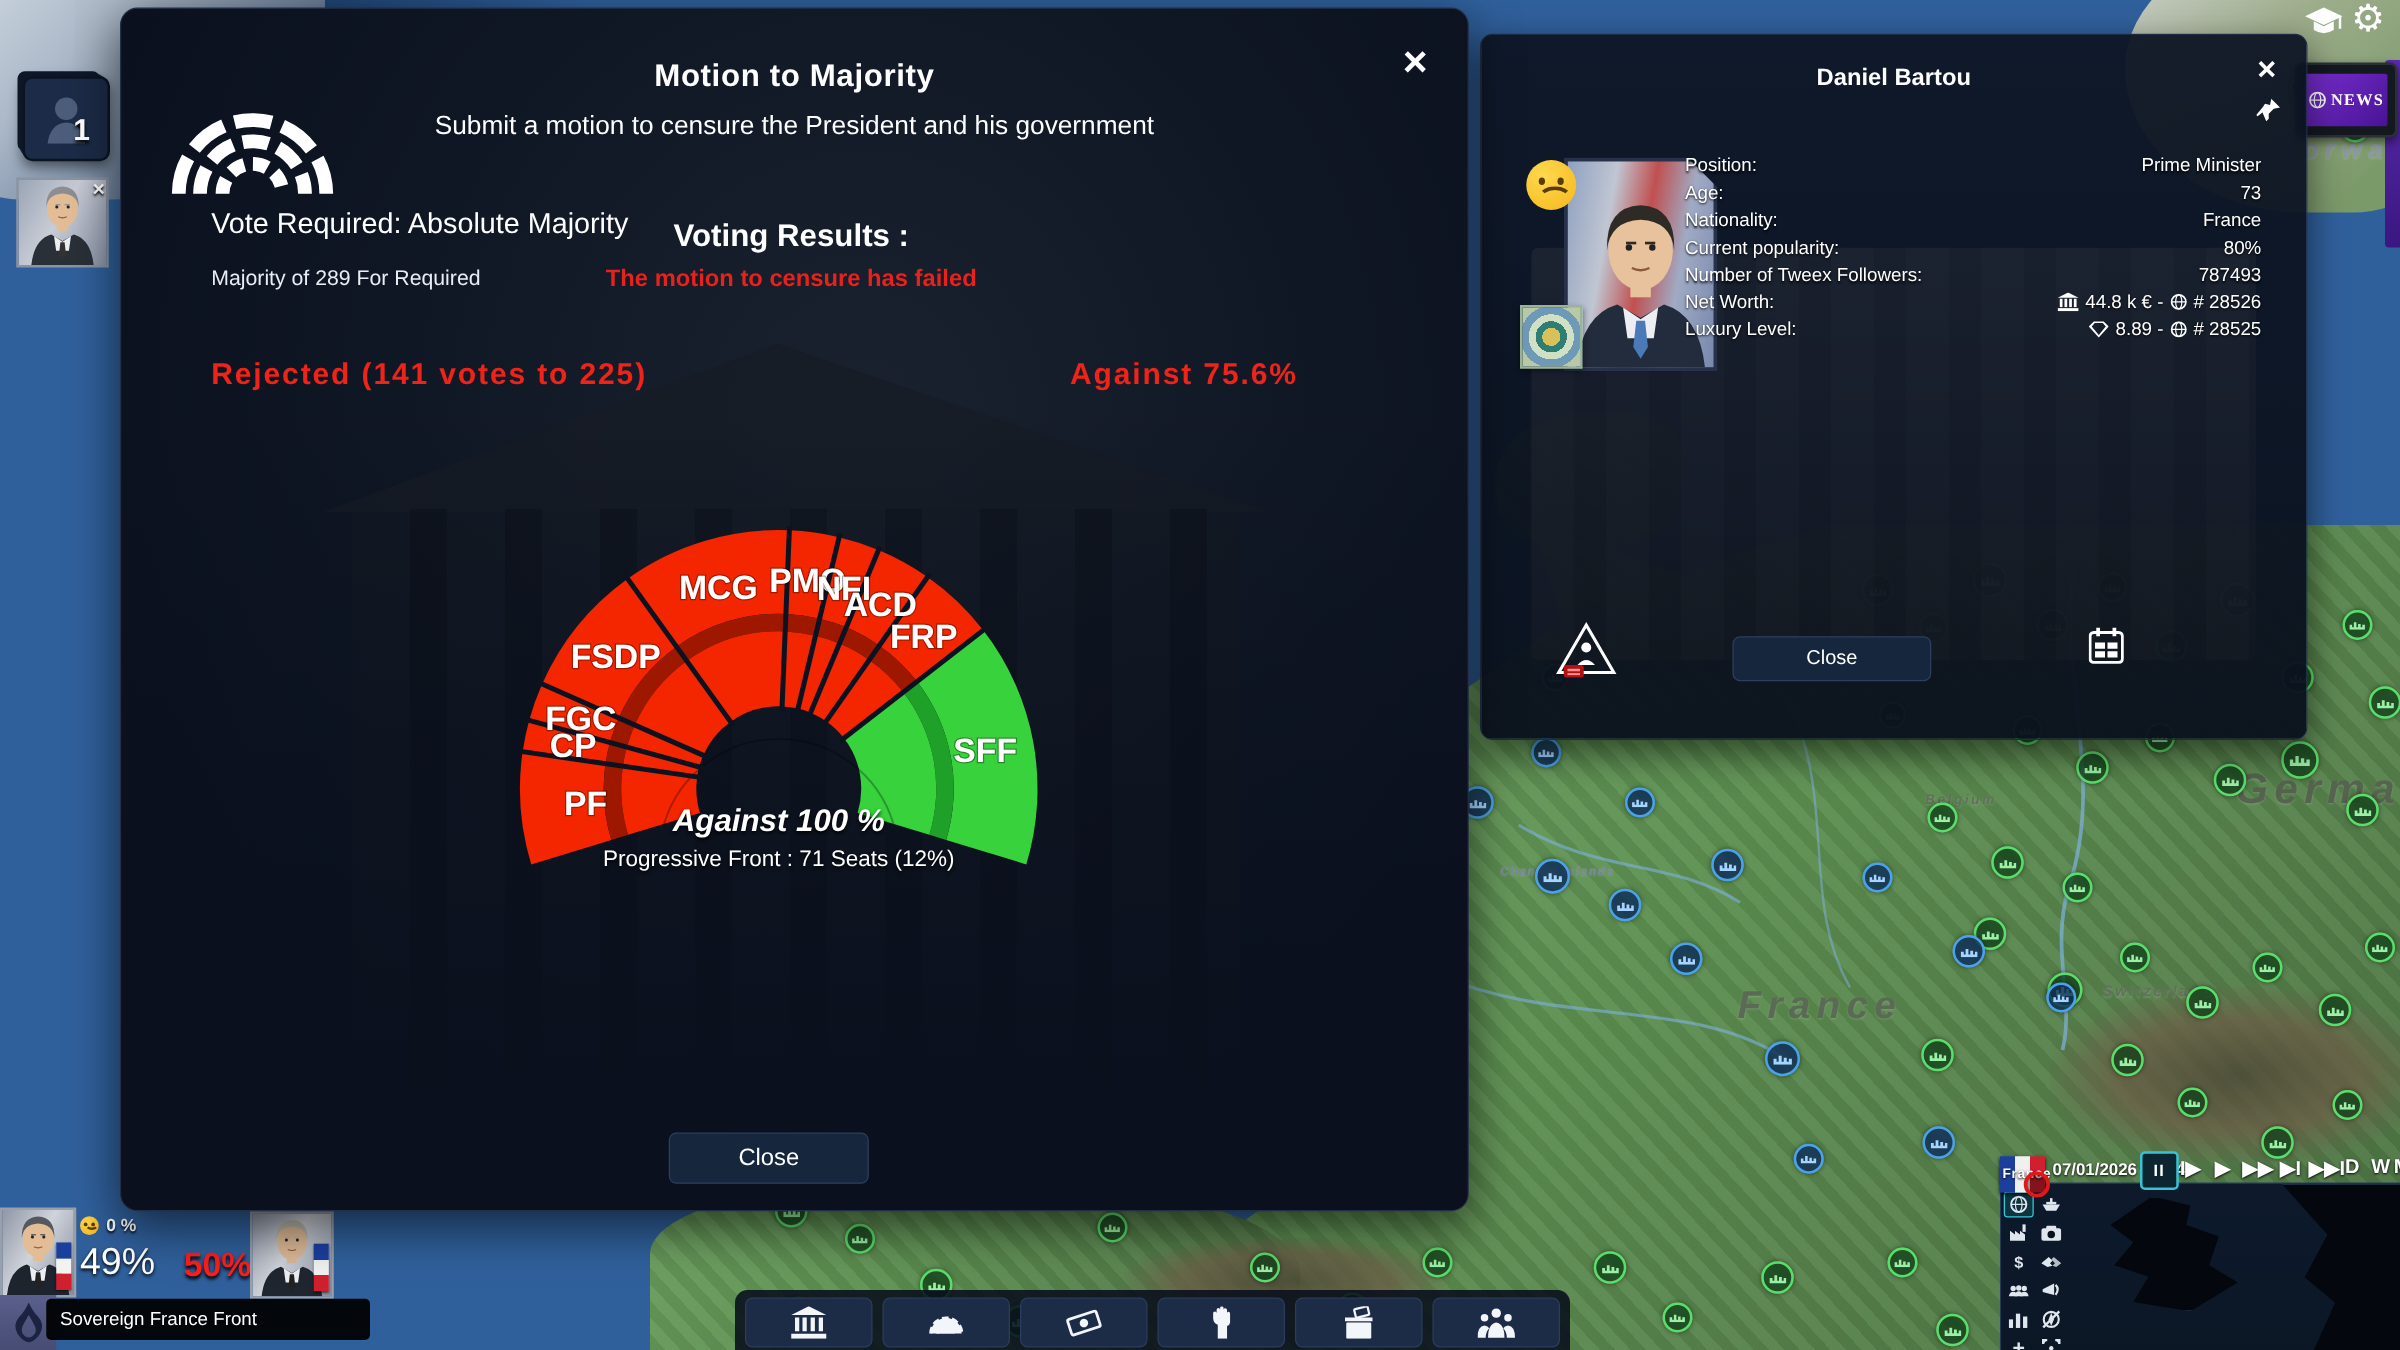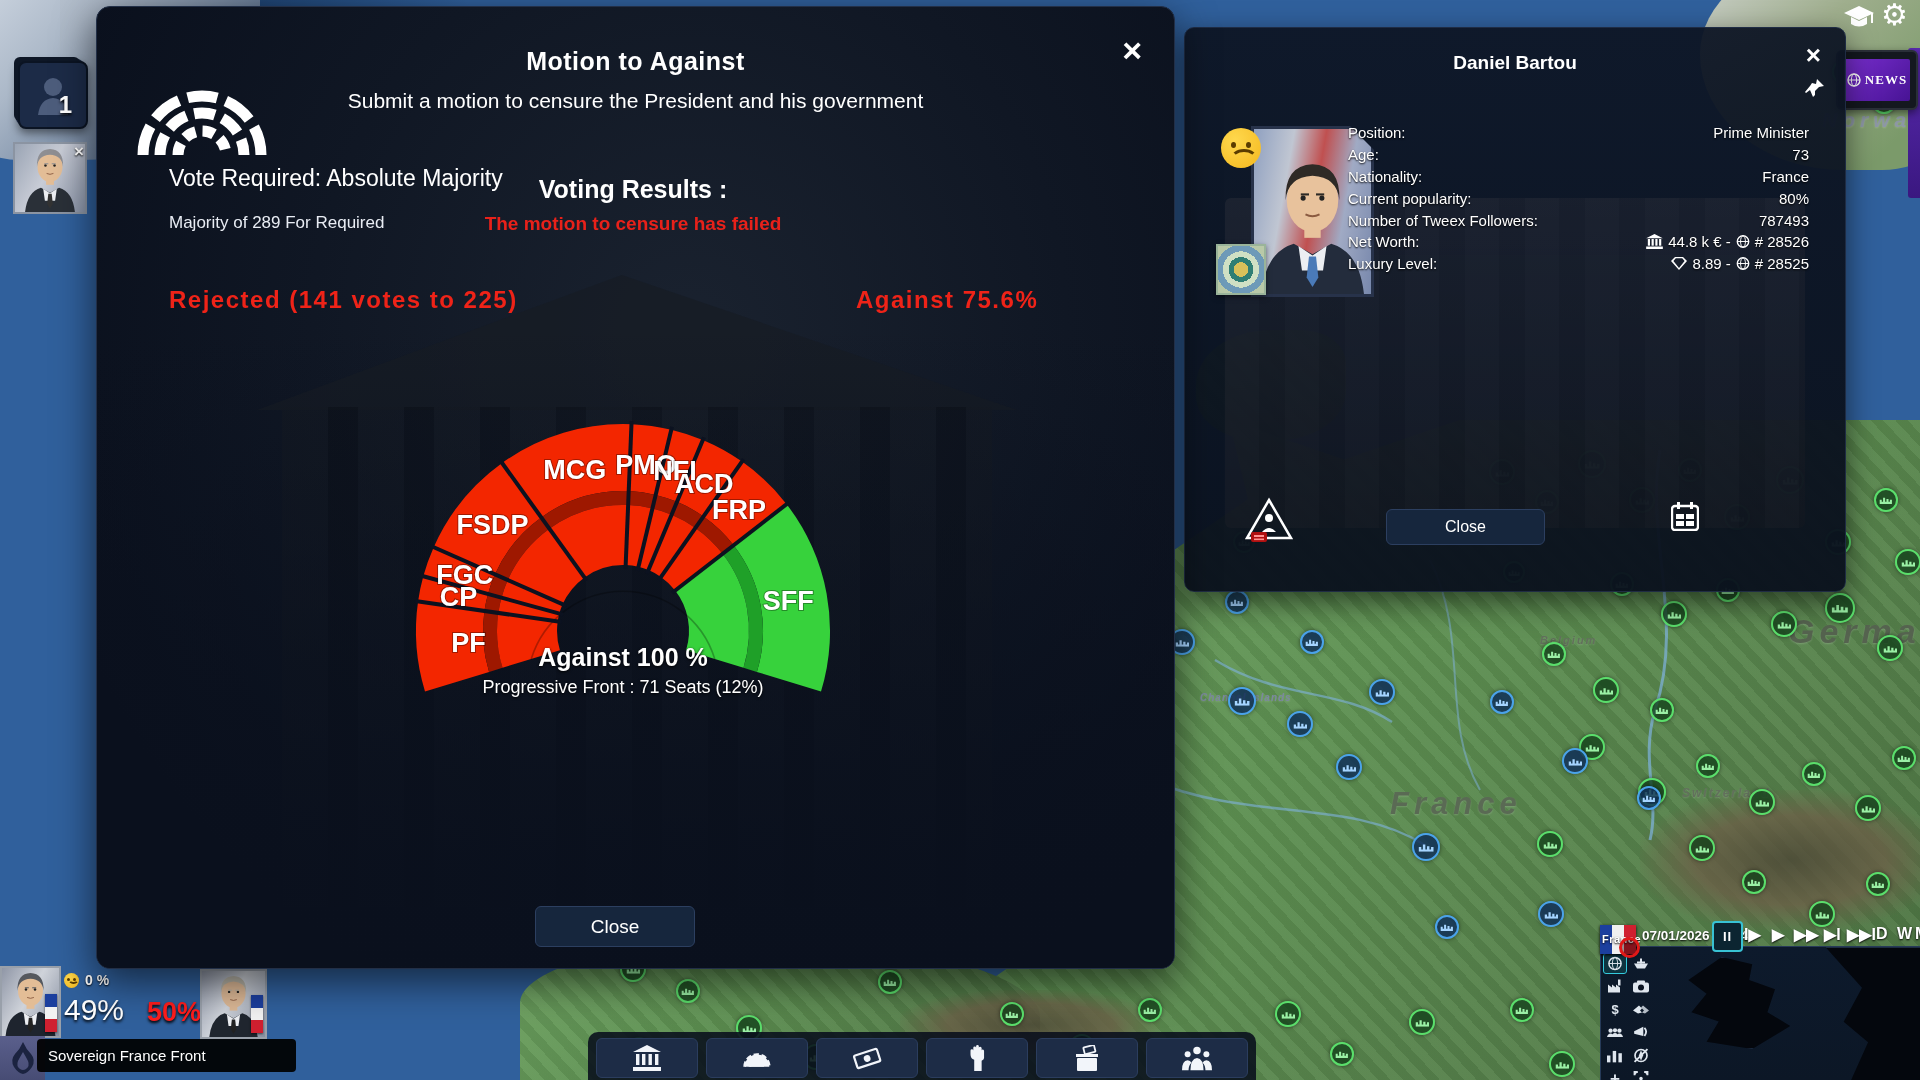--- a/index.html
+++ b/index.html
@@ -28,21 +28,21 @@
   .dialog-fade{left:0;top:320px;width:100%;height:641px;background:linear-gradient(rgba(10,16,29,0) 0%,rgba(10,16,29,.55) 45%,rgba(10,16,29,.95) 85%);}
   .dlg-title{left:0;right:0;top:40px;text-align:center;font-size:25px;font-weight:bold;letter-spacing:.5px;}
   .dlg-sub{left:0;right:0;top:82px;text-align:center;font-size:21px;}
   .dlg-x{right:32px;top:26px;font-size:34px;font-weight:bold;color:#fff;cursor:pointer;line-height:1;}
   .votereq{left:72px;top:158px;font-size:23px;font-weight:normal;}
   .votereq-sub{left:72px;top:206px;font-size:17px;color:#e9edf4;}
   .results-wrap{left:336px;top:168px;width:400px;text-align:center;}
   .results-label{font-size:25px;font-weight:bold;}
   .results-status{margin-top:9px;font-size:19px;font-weight:bold;color:#e8211a;}
   .red-line{top:279px;font-size:24px;font-weight:bold;color:#ef2318;letter-spacing:1.5px;}
-  .center-status{left:326px;top:636px;width:400px;text-align:center;font-size:25px;font-weight:bold;text-shadow:0 1px 3px #000;}
+  .center-status{left:326px;top:636px;width:400px;text-align:center;font-size:25px;font-weight:bold;text-shadow:0 1px 3px #000;font-style:italic;}
   .hover-info{left:286px;top:670px;width:480px;text-align:center;font-size:18px;text-shadow:0 1px 3px #000;}
   .btn{background:#16263d;border:1px solid #2c3f60;border-radius:6px;color:#fff;display:flex;align-items:center;justify-content:center;cursor:pointer;}
   .dlg-close{left:438px;top:899px;width:158px;height:39px;font-size:19px;}
 
   
   .char-panel{left:1184px;top:27px;width:649px;height:563px;background:linear-gradient(#0d1524f2,#0a111df6);border:1px solid #1f2c44;border-radius:10px;z-index:40;overflow:hidden;box-shadow:0 10px 30px rgba(0,0,0,.55);padding-left:11px;}
   .cp-bg{left:40px;top:170px;width:580px;height:330px;background:repeating-linear-gradient(90deg,rgba(120,120,130,.10) 0 34px,rgba(20,20,26,.12) 34px 60px),linear-gradient(#3a3a42,#1c1c22);opacity:.28;border-radius:6px;}
   .cp-title{left:0;right:0;top:24px;text-align:center;font-size:19px;font-weight:bold;}
   .cp-x{right:24px;top:12px;font-size:26px;font-weight:bold;cursor:pointer;}
   .cp-pin{right:20px;top:50px;width:20px;height:20px;cursor:pointer;}
@@ -558,21 +558,21 @@
     <div class="colonnade abs"></div>
     <div class="dialog-fade abs"></div>
 
     <svg class="abs" style="left:32px;top:50px;" width="146" height="100" viewBox="0 0 146 100">
       <g fill="none" stroke="#fff">
         <path d="M14 98 A59 59 0 0 1 132 98" stroke-width="11" stroke-dasharray="30 9"></path>
         <path d="M31 98 A42 42 0 0 1 115 98" stroke-width="11" stroke-dasharray="21 8"></path>
         <path d="M49 98 A24 24 0 0 1 97 98" stroke-width="11" stroke-dasharray="12 7"></path>
       </g>
     </svg>
-    <div class="dlg-title abs">Motion to Against</div>
+    <div class="dlg-title abs">Motion to Majority</div>
     <div class="dlg-sub abs">Submit a motion to censure the President and his government</div>
     <div class="dlg-x abs">×</div>
 
     <div class="votereq abs">Vote Required: Absolute Majority</div>
     <div class="votereq-sub abs">Majority of 289 For Required</div>
     <div class="results-wrap abs">
       <div class="results-label">Voting Results :</div>
       <div class="results-status">The motion to censure has failed</div>
     </div>
     <div class="red-line abs" style="left:72px;">Rejected (141 votes to 225)</div>

